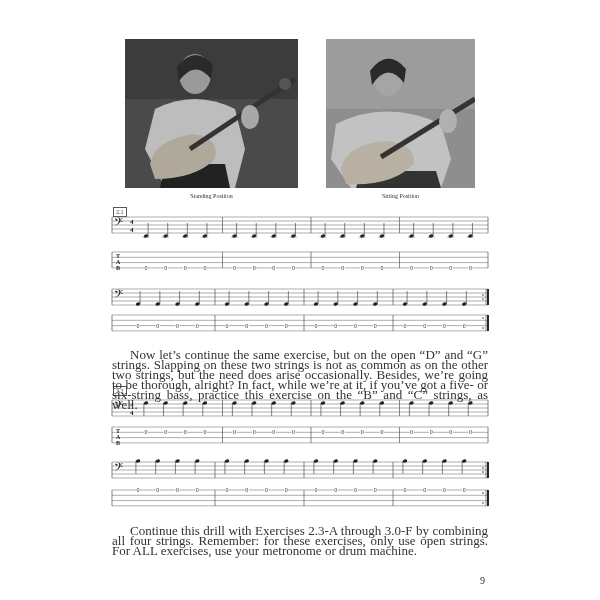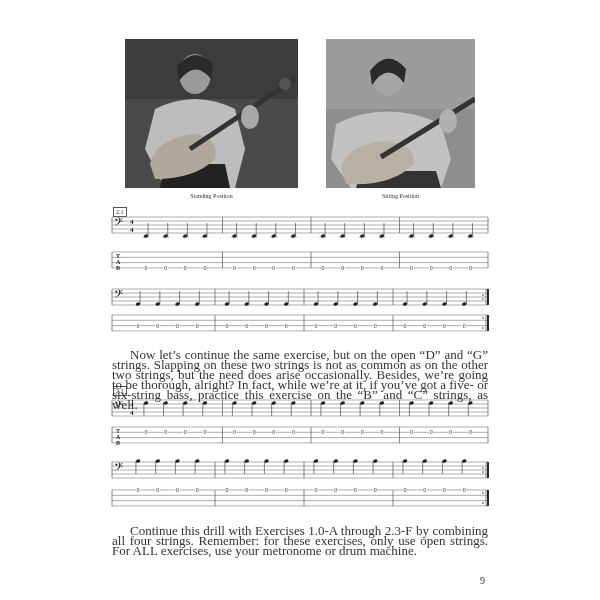--- a/index.html
+++ b/index.html
@@ -427,16 +427,16 @@
     <line x1="486" x2="486" y1="490" y2="506" stroke="#555" stroke-width="0.7"></line>
     <line x1="488" x2="488" y1="490" y2="506" stroke="#111" stroke-width="1.8"></line>
     <circle cx="483" cy="493" r="0.8" fill="#333"></circle>
     <circle cx="483" cy="503" r="0.8" fill="#333"></circle>
   </svg>
 
 <div class="para" style="top:350px;">
   <span class="indent"></span><span>Now let’s continue the same exercise, but on the open “D” and “G” strings. Slapping on these two strings is not as common as on the other two strings, but the need does arise occasionally. Besides, we’re going to be thorough, alright? In fact, while we’re at it, if you’ve got a five- or six-string bass, practice this exercise on the “B” and “C” strings, as well.</span>
 </div>
 <div class="para" style="top:526px;">
-  <span class="indent"></span><span>Continue this drill with Exercises 1.0-A through 2.3-F by combining all four strings. Remember: for these exercises, only use open strings. For ALL exercises, use your metronome or drum machine.</span>
+  <span class="indent"></span><span>Continue this drill with Exercises 2.3-A through 3.0-F by combining all four strings. Remember: for these exercises, only use open strings. For ALL exercises, use your metronome or drum machine.</span>
 </div>
 
 <div class="pagenum">9</div>
 
 </body></html>

